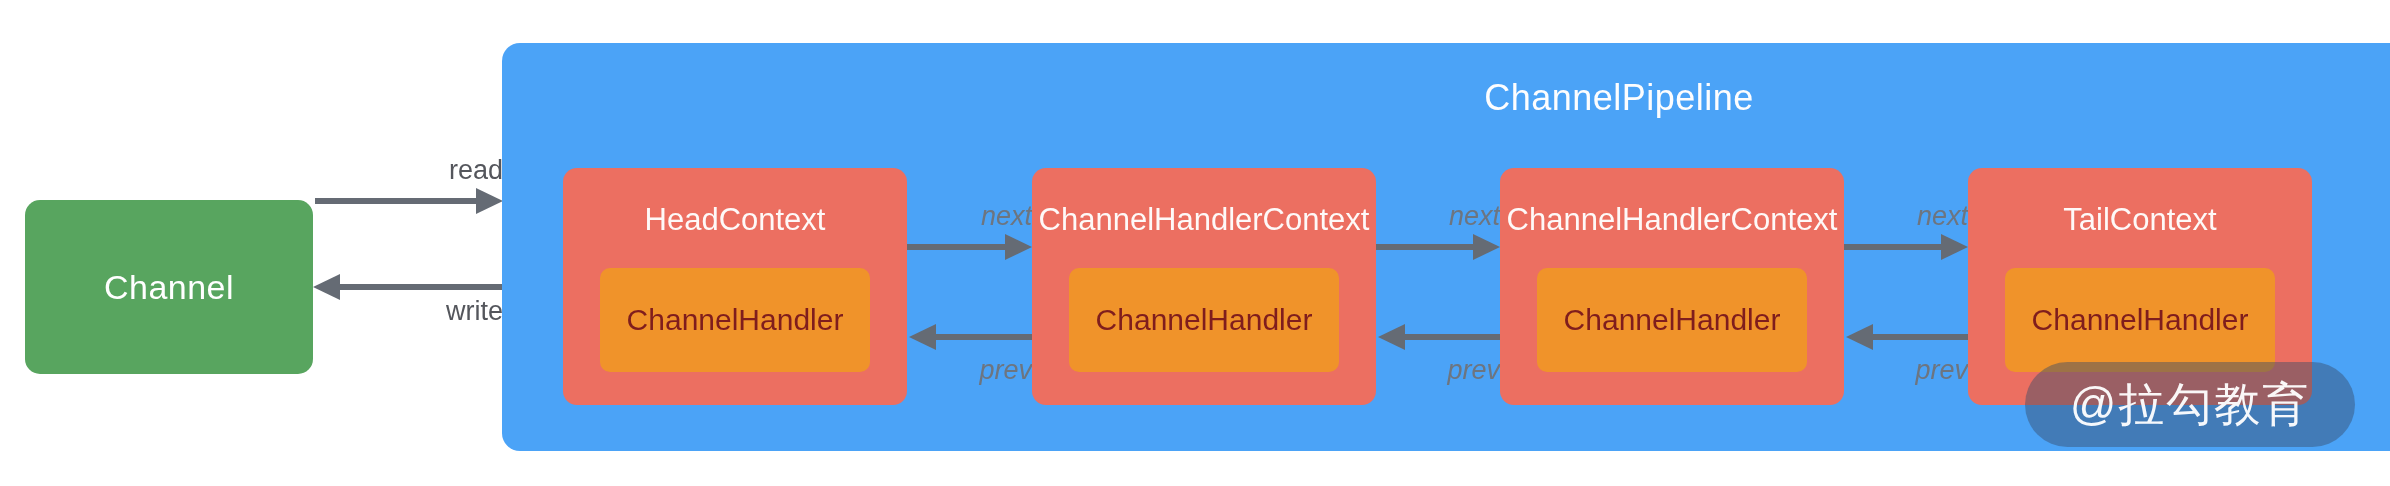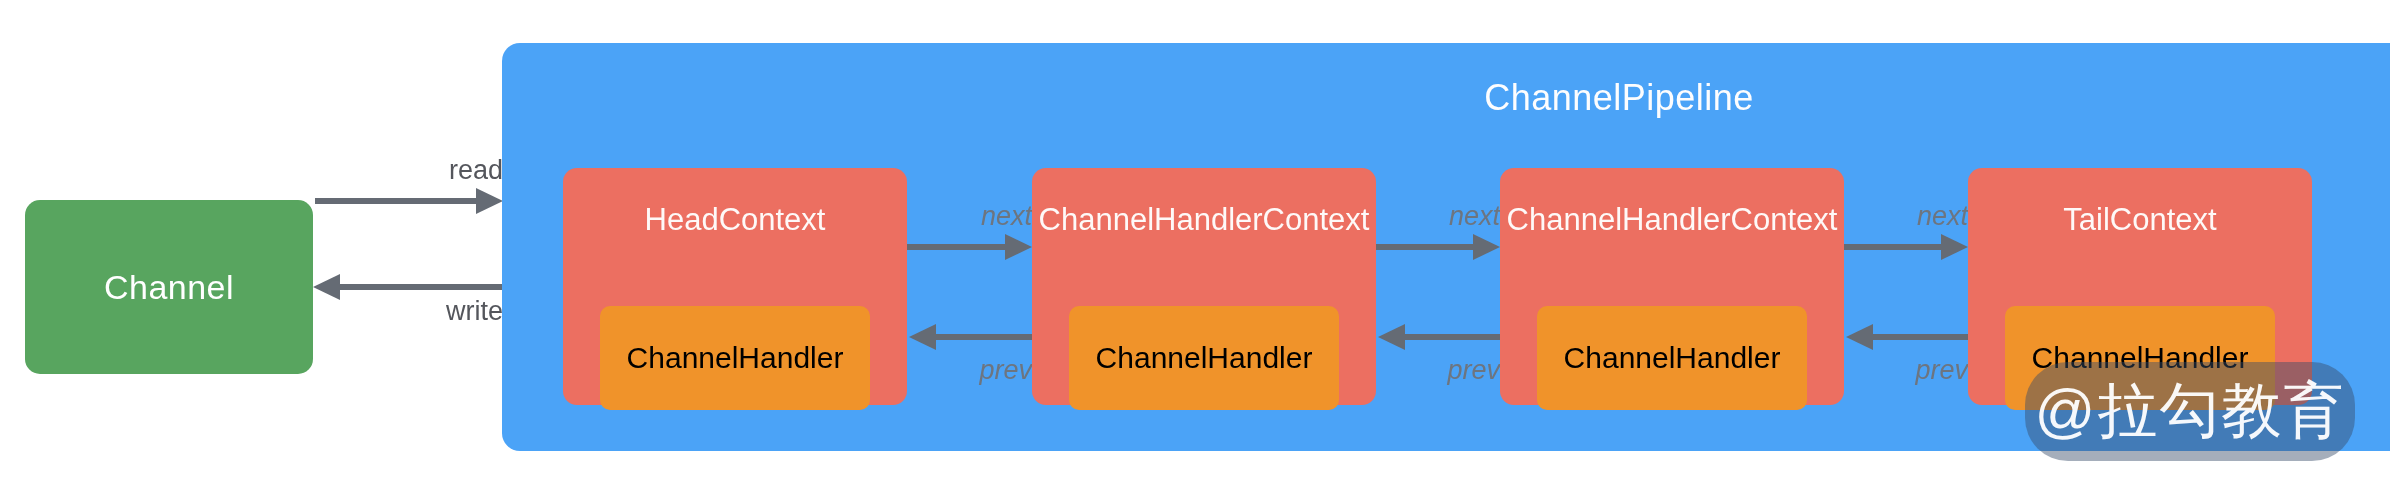--- a/index.html
+++ b/index.html
@@ -47,28 +47,28 @@
     background:var(--red);border-radius:14px;
   }
   .context-title{
     position:absolute;top:34px;left:0;right:0;text-align:center;
     color:#fef9f8;font-size:31px;font-weight:500;line-height:36px;
   }
   .handler-box{
     position:absolute;left:37px;top:100px;width:270px;height:104px;
     background:var(--orange);border-radius:10px;
     display:flex;align-items:center;justify-content:center;
-    color:#000000;font-size:30px;font-weight:500;margin-top:38px;
+    color:#7f1d1d;font-size:30px;font-weight:500;
   }
 
   .watermark{
-    position:absolute;left:2025px;top:362px;width:330px;height:99px;
+    position:absolute;left:2025px;top:362px;width:330px;height:85px;
     background:var(--wm-bg);border-radius:43px;z-index:5;
     display:flex;align-items:center;justify-content:center;
-    color:rgba(255,255,255,0.95);font-size:60px;font-weight:500;letter-spacing:2px;
+    color:rgba(255,255,255,0.95);font-size:46px;font-weight:500;letter-spacing:2px;
   }
 </style>
 </head>
 <body>
 
 <div class="canvas">
 
   <div class="channel-box">
     <span>Channel</span>
   </div>

